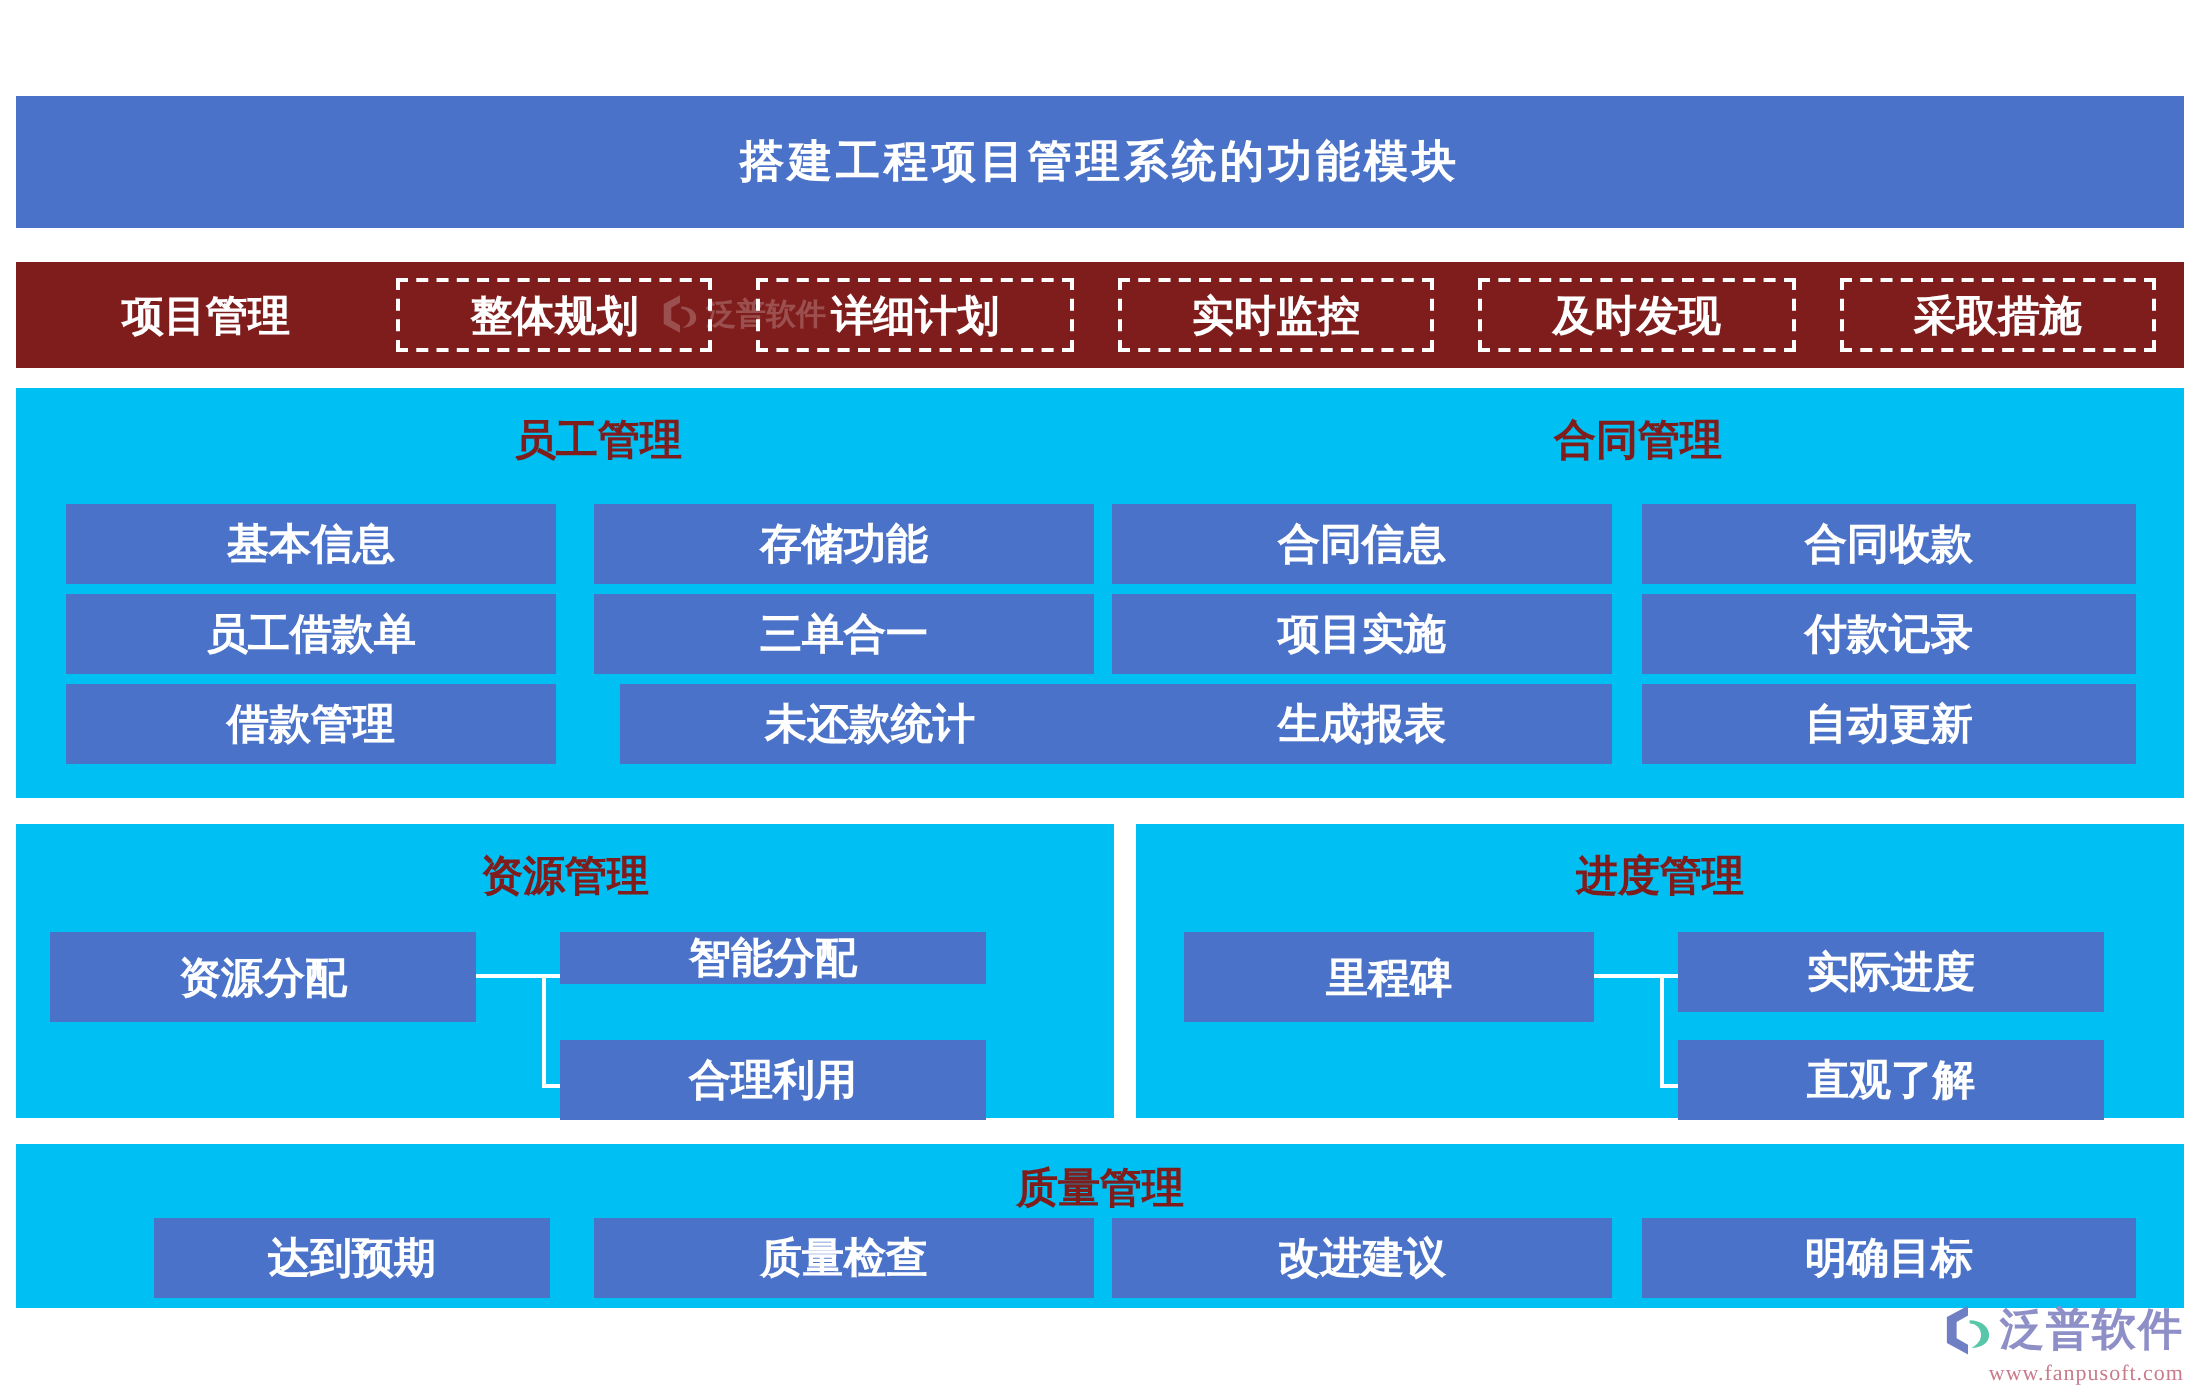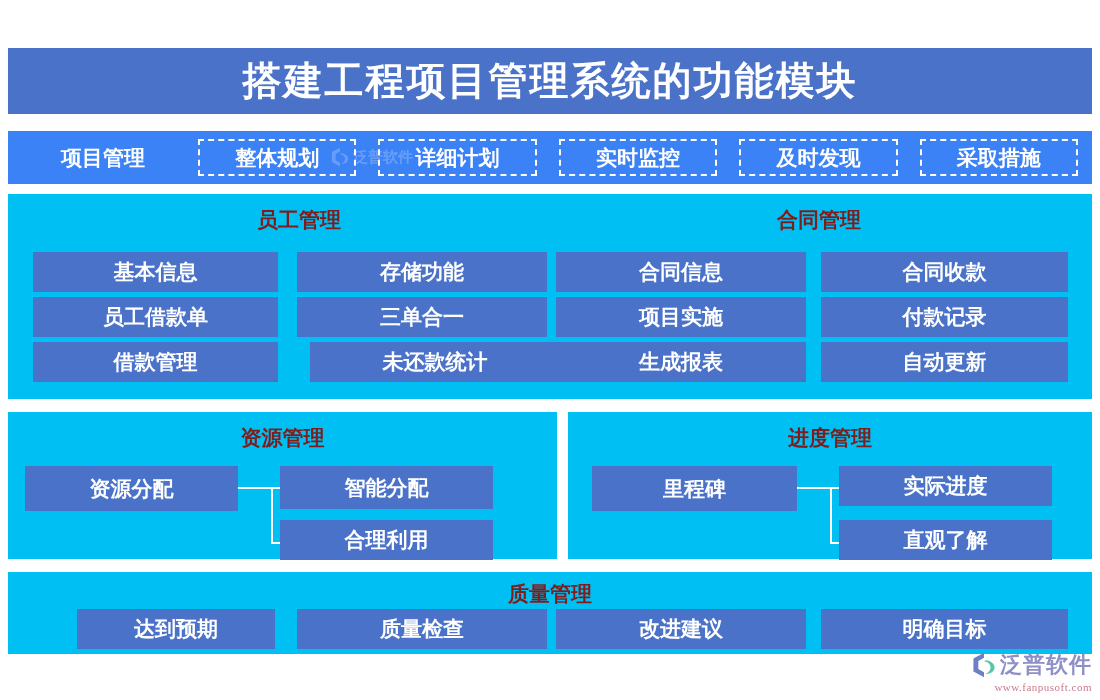--- a/index.html
+++ b/index.html
@@ -31,34 +31,34 @@
     top: 48px;
     width: 1084px;
     height: 66px;
     background: #4a72c8;
     display: flex;
     align-items: center;
     justify-content: center;
   }
   .title-text {
     color: #ffffff;
-    font-size: 39px;
+    font-size: 22px;
     font-weight: bold;
     letter-spacing: 2px;
     white-space: nowrap;
   }
 
   
   .flow-bar {
     position: absolute;
     left: 8px;
     top: 131px;
     width: 1084px;
     height: 53px;
-    background: #3b82f6;
+    background: #7f1d1d;
     display: flex;
     align-items: center;
   }
   .flow-lead {
     width: 190px;
     flex: 0 0 190px;
     text-align: center;
     color: #ffffff;
     font-size: 21px;
     font-weight: bold;
@@ -264,21 +264,21 @@
   <div class="panel" id="panel-resource">
     <div class="panel-title" id="title-resource">资源管理</div>
 
     <div class="box" style="left:17px; top:54px; width:213px; height:45px;">资源分配</div>
 
     <div class="line" style="left:230px; top:75px;  width:35px; height:2px;"></div>
     <div class="line" style="left:263px; top:75px;  width:2px;  height:57px;"></div>
     <div class="line" style="left:263px; top:75px;  width:20px; height:2px;"></div>
     <div class="line" style="left:263px; top:130px; width:20px; height:2px;"></div>
 
-    <div class="box" style="left:272px; top:54px;  width:213px; height:43px;">智能分配</div>
+    <div class="box" style="left:272px; top:54px;  width:213px; height:26px;">智能分配</div>
     <div class="box" style="left:272px; top:108px; width:213px; height:40px;">合理利用</div>
   </div>
 
   <div class="panel" id="panel-progress">
     <div class="panel-title" id="title-progress">进度管理</div>
 
     <div class="box" style="left:24px; top:54px; width:205px; height:45px;">里程碑</div>
 
     <div class="line" style="left:229px; top:75px;  width:35px; height:2px;"></div>
     <div class="line" style="left:262px; top:75px;  width:2px;  height:57px;"></div>

